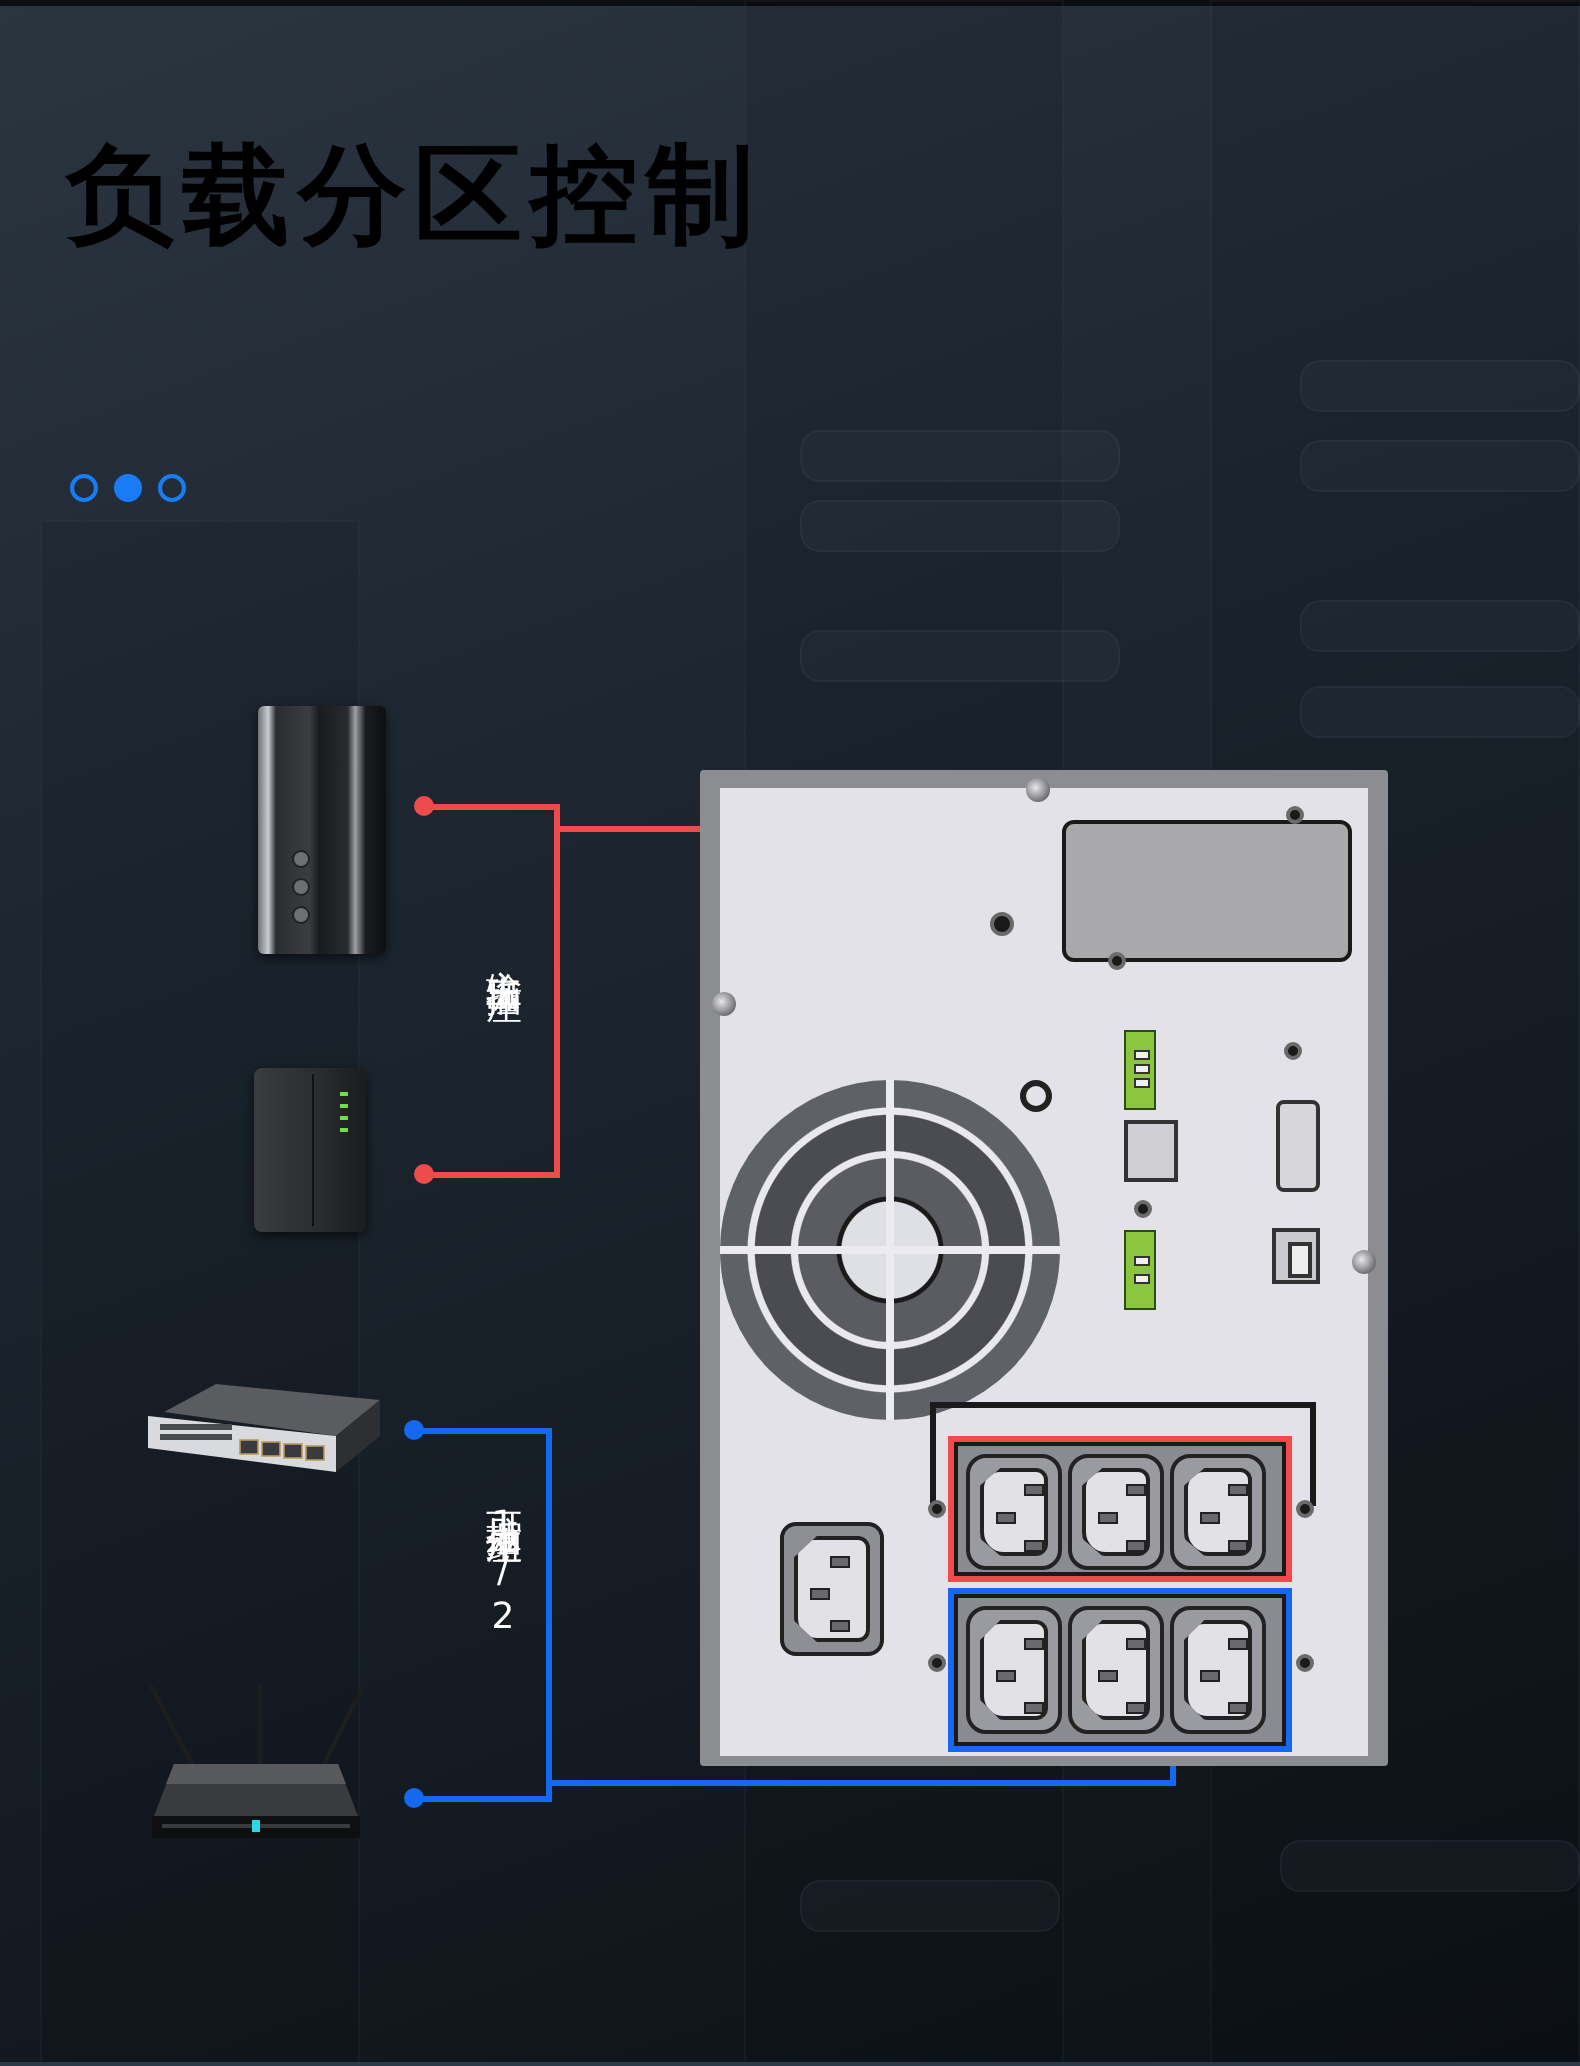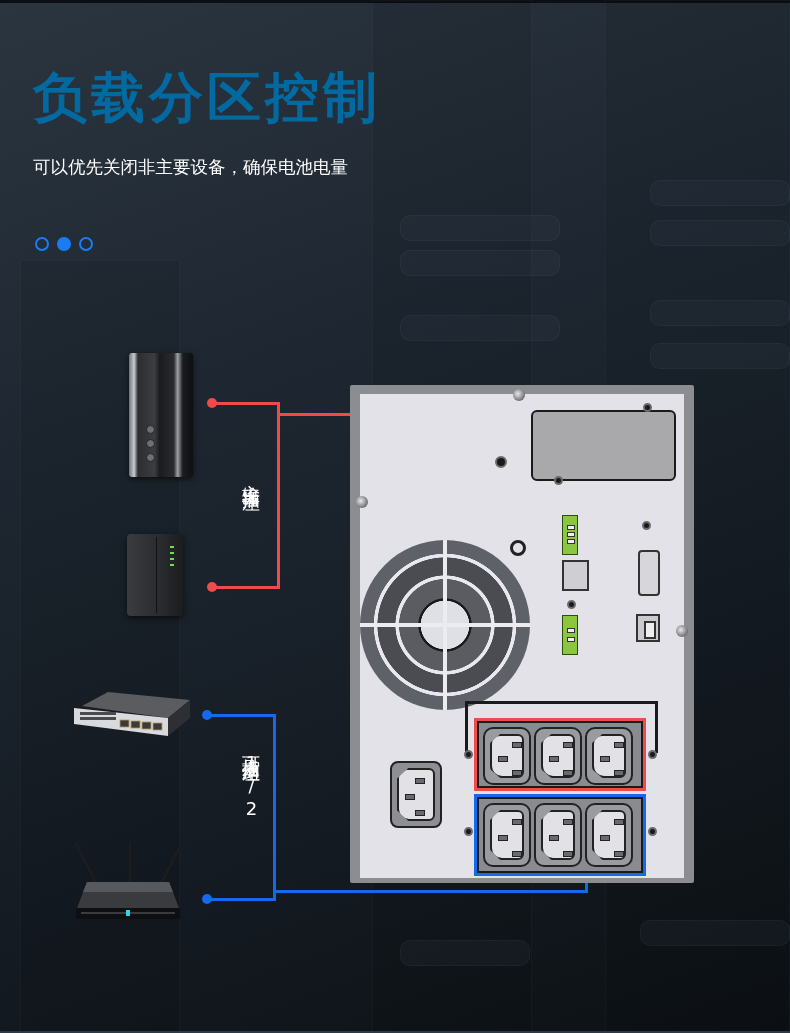--- a/index.html
+++ b/index.html
@@ -12,21 +12,21 @@
   }
   .top-strip { position: absolute; left: 0; top: 0; width: 790px; height: 3px; background: #0b0e12; }
   .bottom-strip { position: absolute; left: 0; bottom: 0; width: 790px; height: 2px; background: #2c3a48; }
 
   
   .rack { position: absolute; border: 1px solid rgba(120,140,160,0.07); background: rgba(0,0,0,0.08); }
   .rack-slot { position: absolute; height: 26px; border-radius: 10px; background: rgba(70,85,100,0.12); border: 1px solid rgba(110,130,150,0.08); }
 
   .title {
     position: absolute; left: 33px; top: 62px;
-    font-size: 54px; font-weight: bold; letter-spacing: 4px; color: #0369a1;
+    font-size: 54px; font-weight: bold; letter-spacing: 4px; color: #000000;
   }
   .desc { position: absolute; left: 33px; top: 152px; font-size: 17.5px; line-height: 31px; color: #ffffff; }
   .dots { position: absolute; left: 35px; top: 237px; display: flex; gap: 8px; }
   .dot { width: 14px; height: 14px; border-radius: 50%; border: 2px solid #1a7cf5; }
   .dot.active { background: #1a7cf5; }
 
   
   .device { position: absolute; }
   .tower { left: 129px; top: 353px; width: 64px; height: 124px;
     background: linear-gradient(90deg, #6e7378 0%, #c9ccd0 8%, #2b2d30 14%, #3b3d40 40%, #1a1b1d 48%, #2a2b2e 70%, #9da0a4 76%, #1b1c1e 84%, #0e0f10 100%);
@@ -88,21 +88,20 @@
   <div class="rack-slot" style="left:650px;top:343px;width:140px;"></div>
   <div class="rack-slot" style="left:400px;top:215px;width:160px;"></div>
   <div class="rack-slot" style="left:400px;top:250px;width:160px;"></div>
   <div class="rack-slot" style="left:400px;top:315px;width:160px;"></div>
   <div class="rack-slot" style="left:640px;top:920px;width:150px;"></div>
   <div class="rack-slot" style="left:400px;top:940px;width:130px;"></div>
 </div>
 
 <h1 class="title">负载分区控制</h1>
 <div class="desc">
-  <div>可以优先关闭非主要设备，确保电池电量</div>
 </div>
 
 <div class="dots">
   <div class="dot"></div>
   <div class="dot active"></div>
   <div class="dot"></div>
 </div>
 
 <div class="device tower">
   <div class="btn" style="top:72px;"></div>

